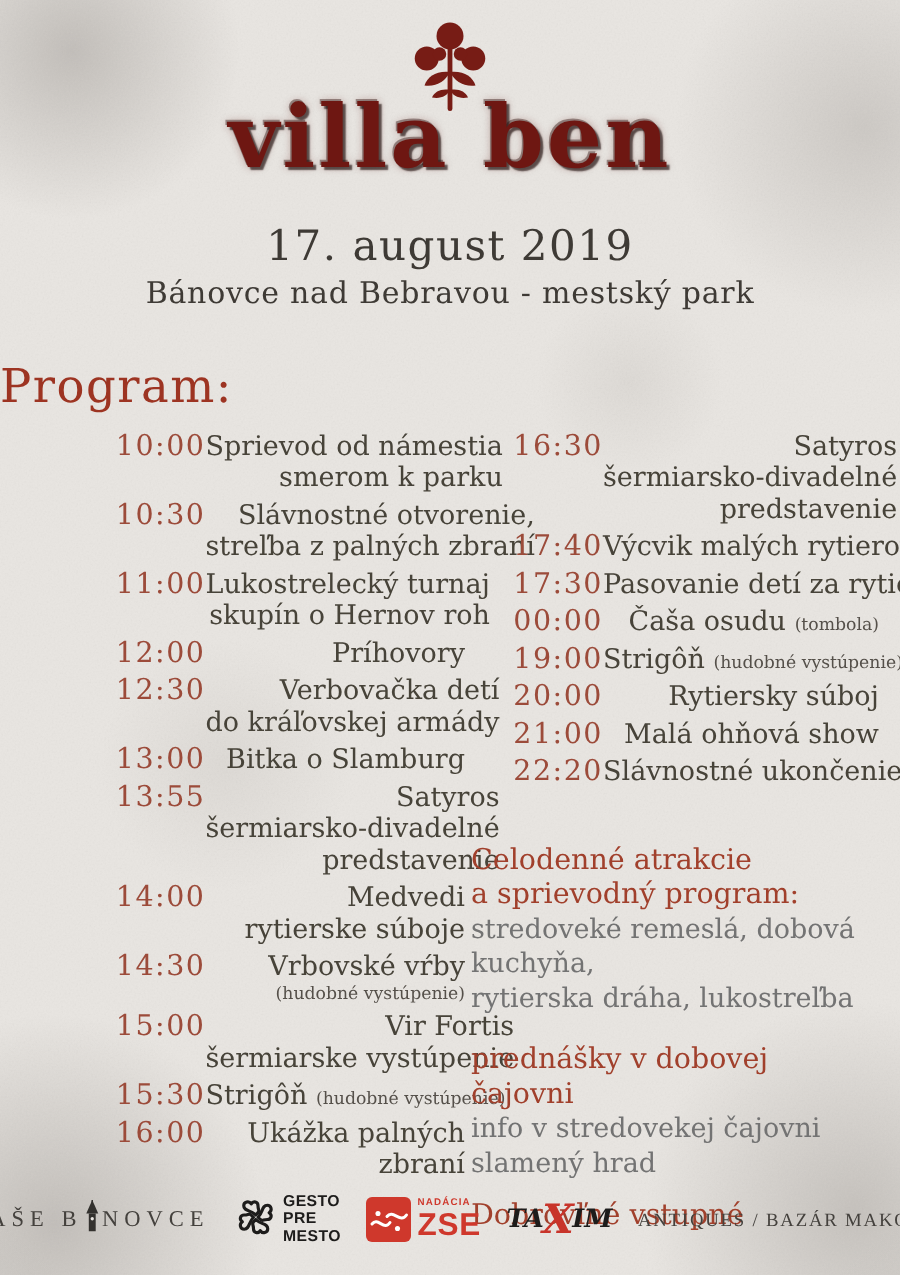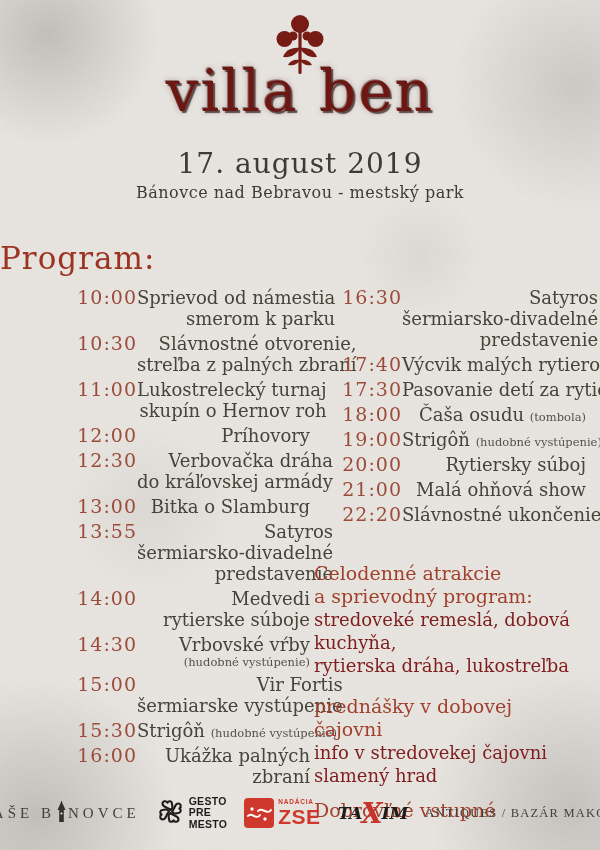--- a/index.html
+++ b/index.html
@@ -18,44 +18,44 @@
       #e9e6e2;
     overflow:hidden;
     color:#474339;
   }
   .texture { position:absolute; inset:0; width:600px; height:850px; opacity:0.55; mix-blend-mode:multiply; pointer-events:none; }
 
   
   .flower { position:absolute; top:14px; left:50%; transform:translateX(-50%); }
   .logo-text {
     position:absolute; top:62px; width:100%; text-align:center;
-    font-size:58px; font-weight:normal; letter-spacing:2px; line-height:1;
+    font-size:58px; font-weight:bold; letter-spacing:2px; line-height:1;
     color:#6e1712;
     text-shadow: 2px 2px 1px rgba(25,8,6,0.65), -1px -1px 0 rgba(40,10,8,0.4), 0 0 6px rgba(90,15,10,0.35);
     font-family:"DejaVu Serif", serif;
   }
   .date-line { position:absolute; top:147px; width:100%; text-align:center; font-size:28px; color:#3e3a35; letter-spacing:1px; }
-  .loc-line  { position:absolute; top:183px; width:100%; text-align:center; font-size:16px; color:#3e3a35; letter-spacing:0.5px; }
+  .loc-line  { position:absolute; top:183px; width:100%; text-align:center; font-size:20px; color:#3e3a35; letter-spacing:0.5px; }
   .program-heading { position:absolute; top:240px; width:100%; font-size:31px; color:#9d3422; letter-spacing:1px; }
 
   
   .col { position:absolute; top:287px; }
   .col-left  { left:42px;  width:268px; }
   .col-right { left:314px; width:272px; }
   .srow { display:grid; margin-bottom:4px;text-align:right; }
   .col-left  .srow { grid-template-columns:95px 1fr; }
   .col-right .srow { grid-template-columns:88px 1fr; }
   .stime { font-size:19px; color:#9c4b3a; letter-spacing:1px; line-height:21px; }
   .sdesc { font-size:18px; color:#474339; line-height:21px; }
   .sline { white-space:nowrap; }
   .note { font-size:11.5px; color:#55504a; line-height:15px; }
 
   
   .info-red  { font-size:19px; color:#a1402c; line-height:23px; }
-  .info-dark { font-size:18px; color:#7f1d1d; line-height:23px; }
+  .info-dark { font-size:18px; color:#737373; line-height:23px; }
   .gap-lg { height:18px; } .gap-md { height:12px; }
   .info-block { margin-top:37px; }
 
   
   .footer {
     position:absolute; left:0; bottom:14px; width:600px; height:46px;
     display:flex; align-items:center; justify-content:center; gap:17px;
   }
   .nase { font-family:"Liberation Serif", serif; font-size:15px; letter-spacing:4px; color:#44413d; display:flex; align-items:center; white-space:nowrap; }
   .gesto { display:flex; align-items:center; gap:5px; }
@@ -125,21 +125,21 @@
   </div>
   <div class="srow">
     <div class="stime">12:00</div>
     <div class="sdesc">
       <div class="sline">Príhovory</div>
     </div>
   </div>
   <div class="srow">
     <div class="stime">12:30</div>
     <div class="sdesc">
-      <div class="sline">Verbovačka dráha</div>
+      <div class="sline">Verbovačka detí</div>
       <div class="sline">do kráľovskej armády</div>
     </div>
   </div>
   <div class="srow">
     <div class="stime">13:00</div>
     <div class="sdesc">
       <div class="sline">Bitka o Slamburg</div>
     </div>
   </div>
   <div class="srow">
@@ -204,21 +204,21 @@
       <div class="sline">Výcvik malých rytierov</div>
     </div>
   </div>
   <div class="srow">
     <div class="stime">17:30</div>
     <div class="sdesc">
       <div class="sline">Pasovanie detí za rytierov</div>
     </div>
   </div>
   <div class="srow">
-    <div class="stime">18:00</div>
+    <div class="stime">00:00</div>
     <div class="sdesc">
       <div class="sline">
         <span>Čaša osudu</span>
         <span class="note">(tombola)</span>
       </div>
     </div>
   </div>
   <div class="srow">
     <div class="stime">19:00</div>
     <div class="sdesc">

